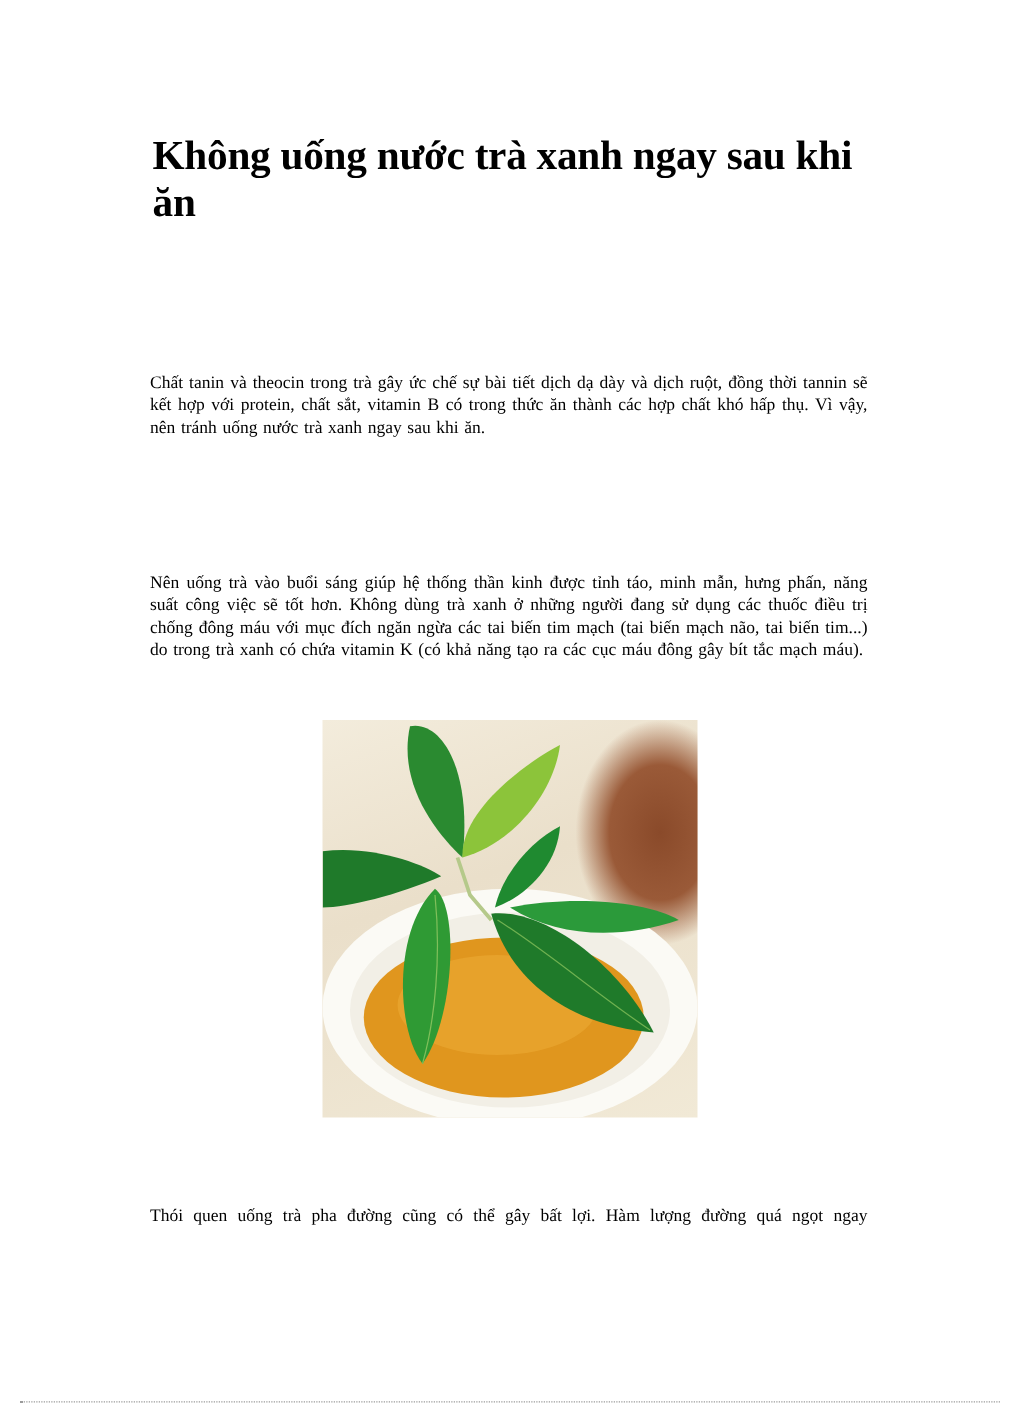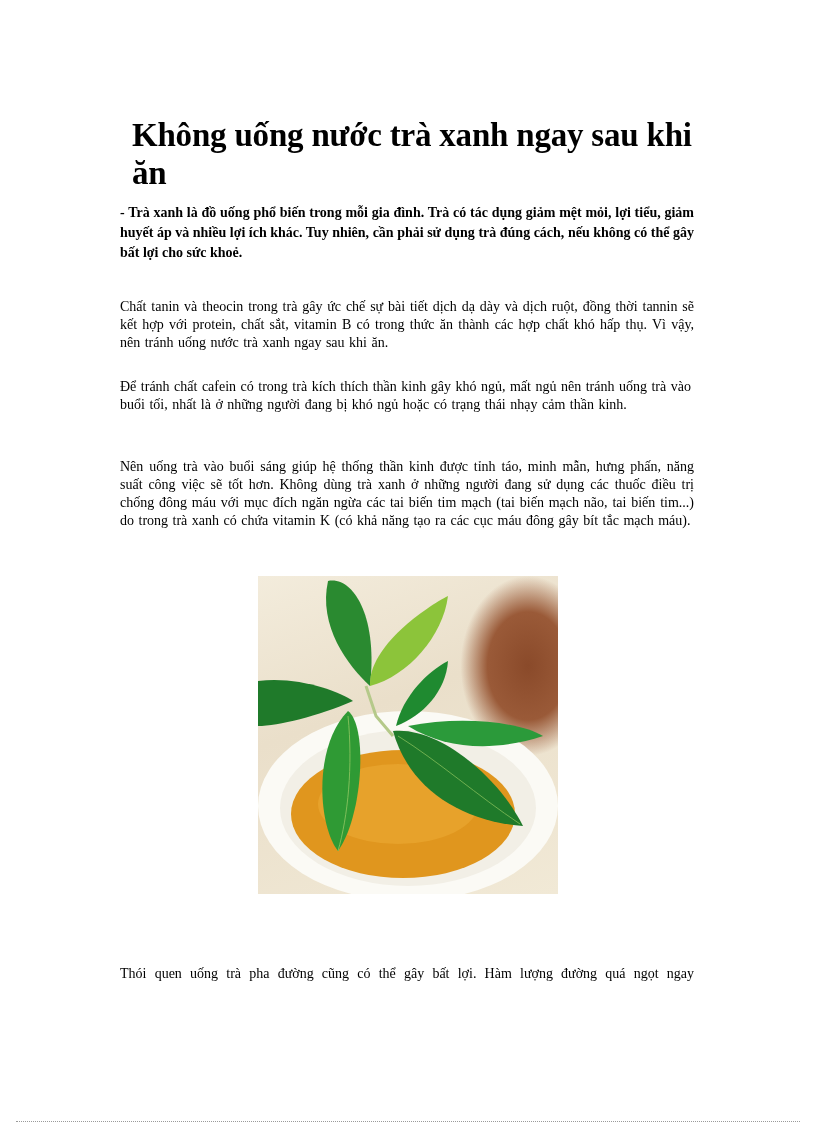--- a/index.html
+++ b/index.html
@@ -2,21 +2,21 @@
 <html><head>
 <meta charset="utf-8">
 <style>
   html, body { margin: 0; padding: 0; background: #ffffff; }
   body { width: 816px; height: 1123px; position: relative; overflow: hidden; }
   .page { position: absolute; left: 0; top: 0; width: 816px; height: 1123px; background: #fff; }
   .col { position: absolute; left: 120px; width: 574px; color: #000; }
   .title {
     top: 104px;
     font-family: "Liberation Serif", "DejaVu Serif", serif;
-    font-weight: bold; font-size: 33px; line-height: 38px; margin: 12px;
+    font-weight: bold; font-size: 33px; line-height: 38px; margin: 2px;
     letter-spacing: -0.2px;
   }
   .lead {
     top: 203px;
     font-family: "Liberation Serif", "DejaVu Serif", serif;
     font-weight: bold; font-size: 14px; line-height: 20px;
     text-align: justify; margin: 0;
   }
   .para {
     font-family: "Liberation Serif", "DejaVu Serif", serif;
@@ -40,25 +40,23 @@
     border-top: 1px dotted #9a9a9a;
   }
 </style>
 </head>
 <body>
 
 <div class="page">
 
   <h1 class="col title">Không uống nước trà xanh ngay sau khi ăn</h1>
 
-  <p class="col lead">- Trà xanh là đồ uống phổ biến trong mỗi gia đình. Trà có tác dụng giảm mệt mỏi, lợi tiểu, giảm huyết áp và nhiều lợi ích khác. Tuy nhiên, cần phải sử dụng trà đúng cách, nếu không có thể gây bất lợi cho sức khoẻ.</p>
 
   <p class="col para p1">Chất tanin và theocin trong trà gây ức chế sự bài tiết dịch dạ dày và dịch ruột, đồng thời tannin sẽ kết hợp với protein, chất sắt, vitamin B có trong thức ăn thành các hợp chất khó hấp thụ. Vì vậy, nên tránh uống nước trà xanh ngay sau khi ăn.</p>
 
-  <p class="col para p2">Để tránh chất cafein có trong trà kích thích thần kinh gây khó ngủ, mất ngủ nên tránh uống trà vào buổi tối, nhất là ở những người đang bị khó ngủ hoặc có trạng thái nhạy cảm thần kinh.</p>
 
   <p class="col para p3">Nên uống trà vào buổi sáng giúp hệ thống thần kinh được tỉnh táo, minh mẫn, hưng phấn, năng suất công việc sẽ tốt hơn. Không dùng trà xanh ở những người đang sử dụng các thuốc điều trị chống đông máu với mục đích ngăn ngừa các tai biến tim mạch (tai biến mạch não, tai biến tim...) do trong trà xanh có chứa vitamin K (có khả năng tạo ra các cục máu đông gây bít tắc mạch máu).</p>
 
   <div class="figure">
     <svg width="300" height="318" viewBox="0 0 300 318">
 
       <ellipse cx="150" cy="230" rx="150" ry="95" fill="#fbfaf5"></ellipse>
       <ellipse cx="150" cy="232" rx="128" ry="78" fill="#f2efe6"></ellipse>
 
       <ellipse cx="145" cy="238" rx="112" ry="64" fill="#e0961e"></ellipse>

